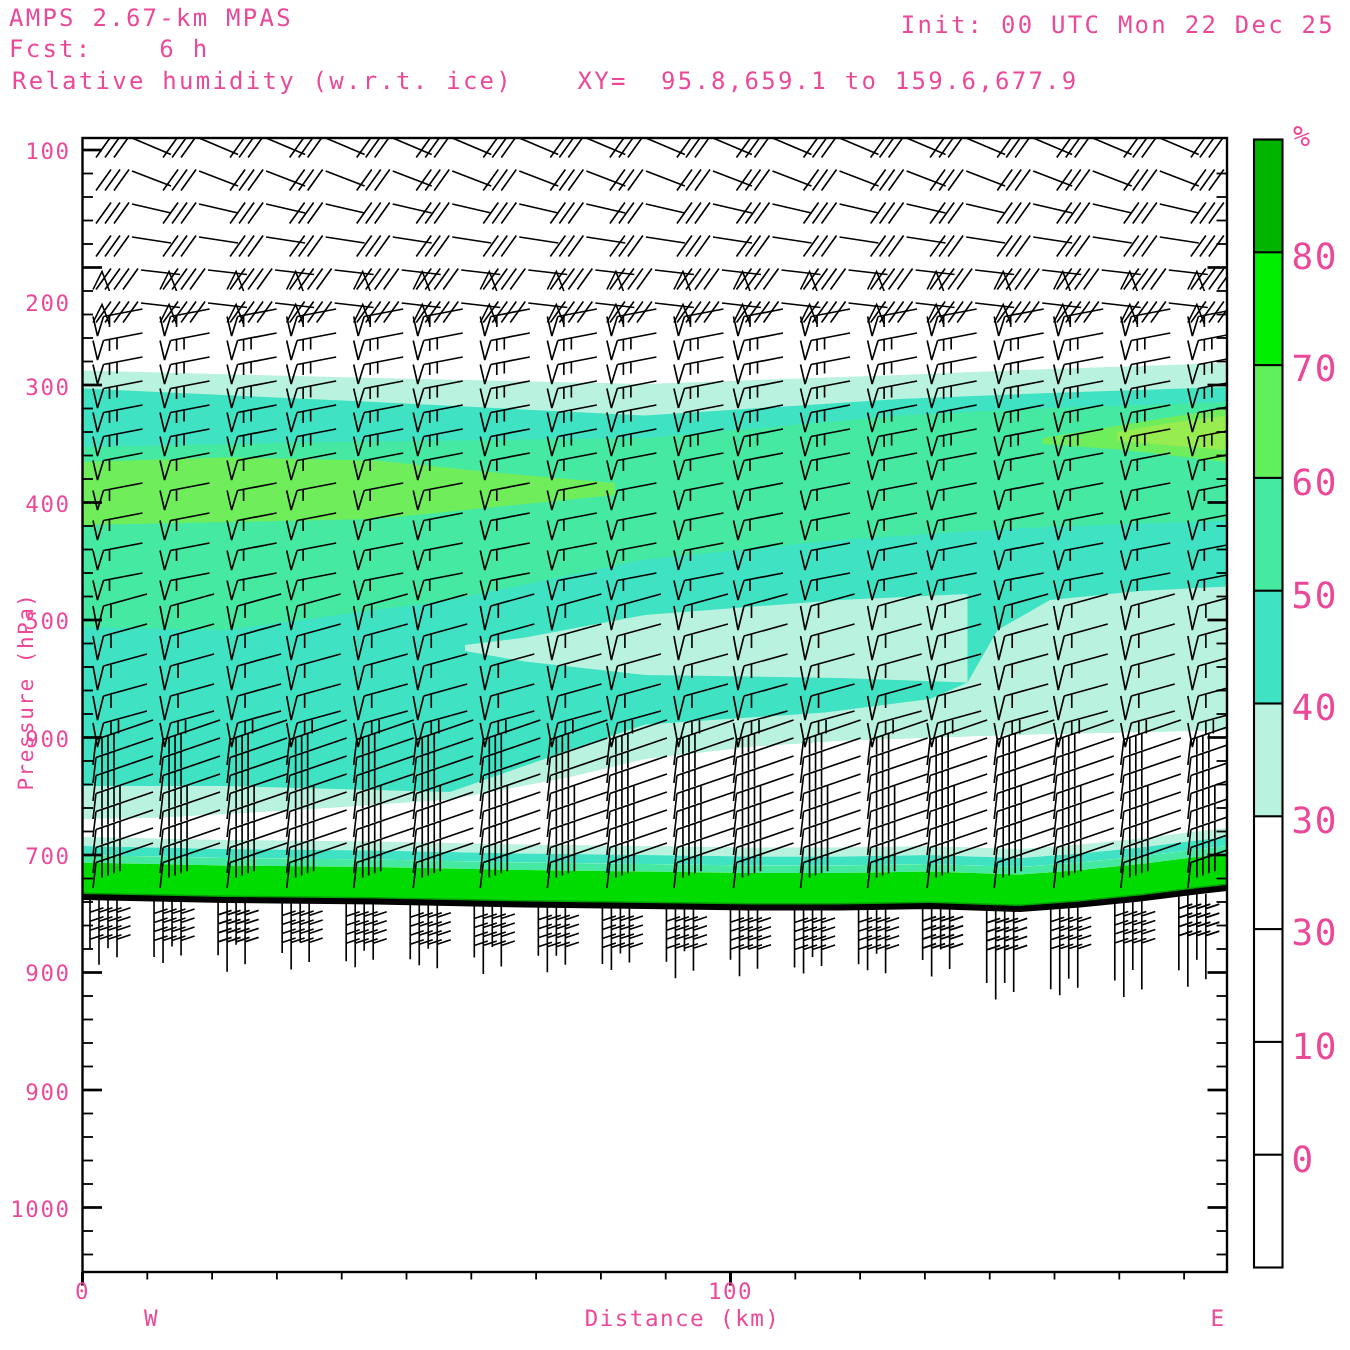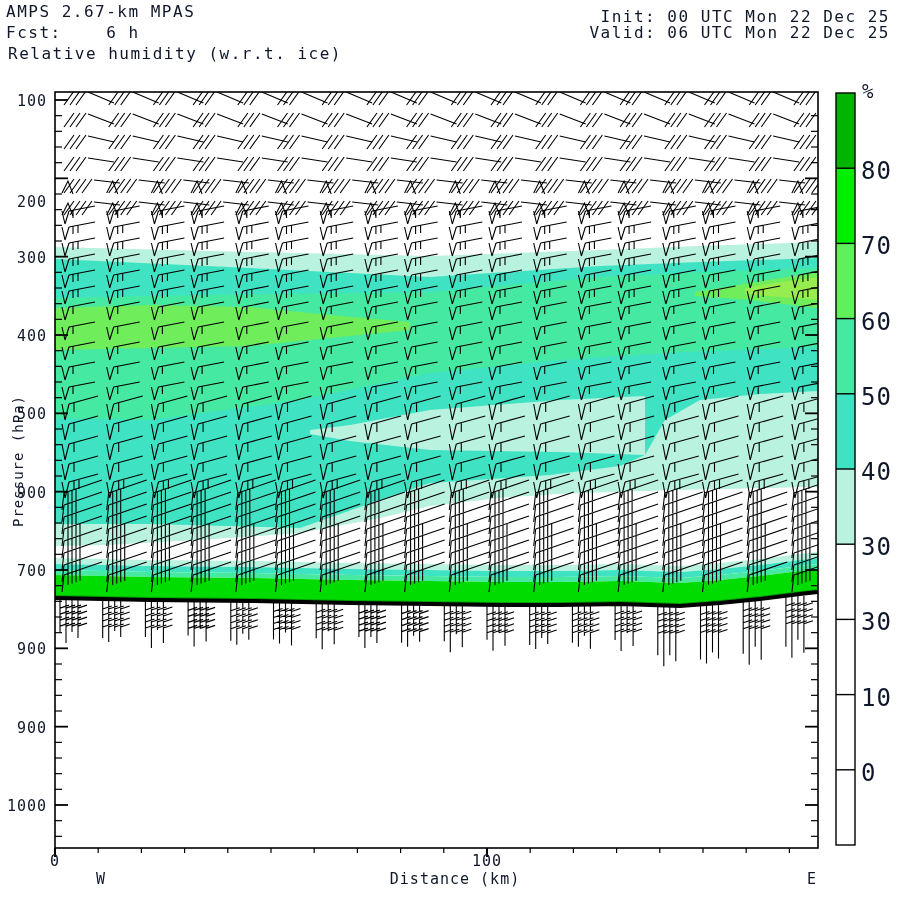--- a/index.html
+++ b/index.html
@@ -1,38 +1,38 @@
 <!DOCTYPE html>
 <html><head>
 <meta charset="utf-8">
 <style>
   html,body{margin:0;padding:0;background:#fff;}
   #stage{position:relative;width:896px;height:900px;background:#fff;overflow:hidden;
-         font-family:"DejaVu Sans Mono","Liberation Mono",monospace;color:#0f172a;}
+         font-family:"DejaVu Sans Mono","Liberation Mono",monospace;color:#ec4899;}
   .hdr{position:absolute;white-space:pre;font-size:16px;line-height:20px;letter-spacing:1.5px;}
   .hdr-r{right:6px;text-align:right;}
   #plot-svg{position:absolute;left:0;top:0;}
   .ylab{position:absolute;left:-56px;top:452px;width:150px;height:18px;text-align:center;
         font-size:14px;letter-spacing:1px;transform:rotate(-90deg);}
   .ytick{position:absolute;left:0;width:47px;text-align:right;font-size:15px;letter-spacing:1px;height:16px;}
   .xtick{position:absolute;width:60px;text-align:center;font-size:15px;letter-spacing:1px;top:852px;}
   .xword{position:absolute;width:160px;text-align:center;font-size:15px;letter-spacing:1px;top:870px;}
   .cbl{position:absolute;left:861px;font-size:24px;letter-spacing:1px;height:22px;}
   .cbunit{position:absolute;left:862px;top:80px;font-size:19px;}
 </style>
 </head>
 <body>
 
 <div id="stage">
 
   <div class="hdr" style="left:6px;top:2px;">AMPS 2.67-km MPAS</div>
   <div class="hdr" style="left:6px;top:23px;">Fcst:    6 h</div>
   <div class="hdr" style="left:8px;top:44px;">Relative humidity (w.r.t. ice)</div>
   <div class="hdr hdr-r" style="top:7px;">Init: 00 UTC Mon 22 Dec 25</div>
-  <div class="hdr hdr-r" style="top:23px;">Valid: 06 UTC Mon 22 Dec 25</div>
+  <div class="hdr" style="left:385px;top:44px;">XY=  95.8,659.1 to 159.6,677.9</div>
 
   <div class="ylab">Pressure (hPa)</div>
 
   <svg id="plot-svg" width="900" height="900">
       <defs>
         <clipPath id="plotclip">
           <rect x="55" y="92" width="763" height="756"></rect>
         </clipPath>
       </defs>
       <g clip-path="url(#plotclip)">

